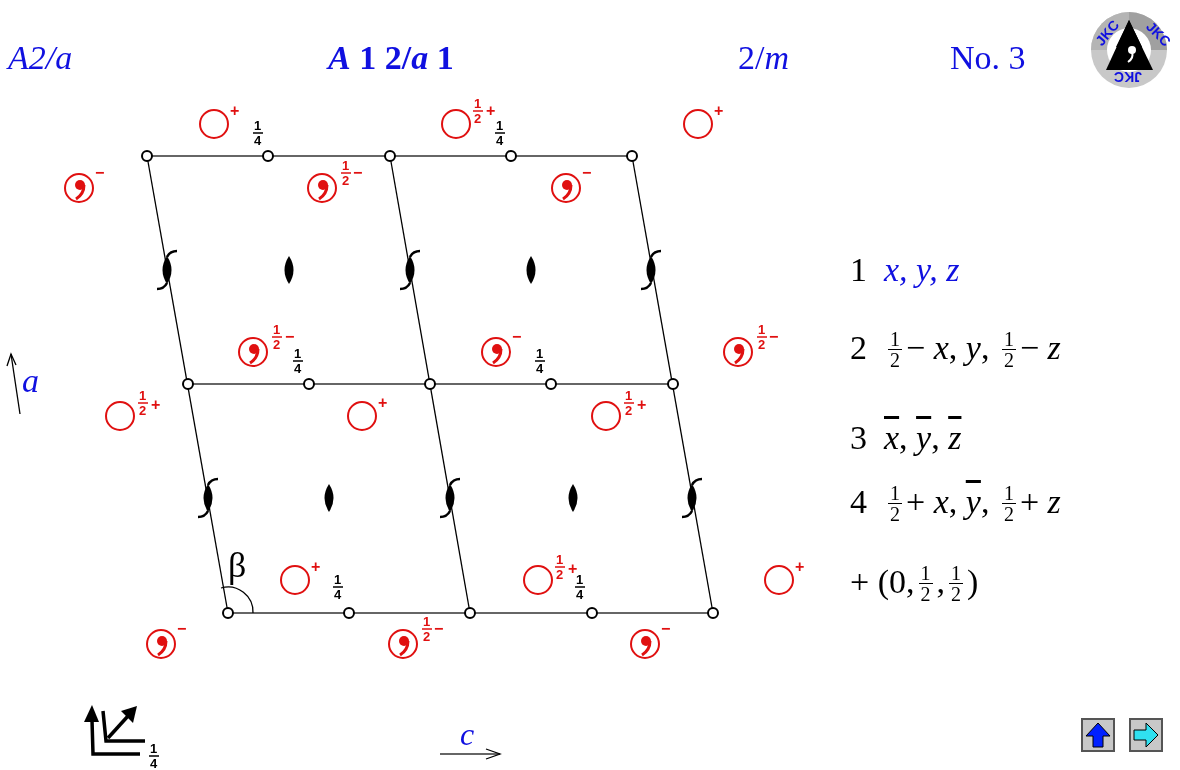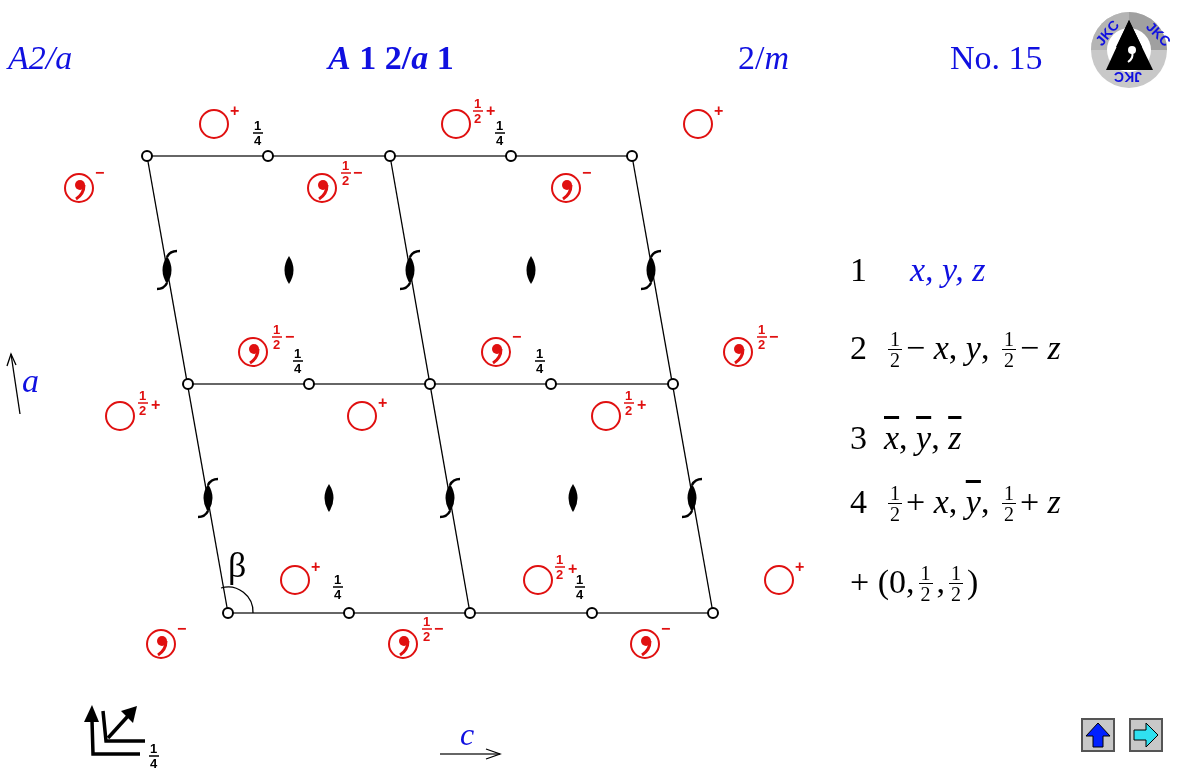--- a/index.html
+++ b/index.html
@@ -1,38 +1,38 @@
 <!DOCTYPE html>
 <html><head>
 <meta charset="utf-8">
 <style>
   html, body { margin: 0; padding: 0; background: #ffffff; }
   body { width: 1180px; height: 770px; position: relative; overflow: hidden; font-family: "Liberation Serif", serif; }
   .hdr { position: absolute; top: 2px; font-size: 34px; color: #1010e0; line-height: 40px; margin-top: 36px; }
   .it { font-style: italic; }
   #diagram { position: absolute; left: 0; top: 0; }
   .ops { position: absolute; left: 850px; font-size: 34px; color: #000; line-height: 40px; white-space: nowrap; }
-  .ops .blue { color: #1010e0; margin-left: 26px; }
+  .ops .blue { color: #1010e0; }
   .frac { display: inline-block; vertical-align: middle; text-align: center; font-size: 20px; line-height: 20px; margin: 0 4px; position: relative; top: -2px; }
   .frac span { display: block; }
   .frac .num { border-bottom: 1px solid #000; padding: 0 2px; }
   .ovl { text-decoration: overline; }
   .nav-btn { position: absolute; top: 718px; width: 34px; height: 34px; background: #c8c8c8; border: 2px solid #555; box-sizing: border-box; cursor: pointer; }
   .nav-btn svg { display: block; }
   .lbl-a { position: absolute; left: 22px; top: 362px; font-size: 34px; color: #1010e0; font-style: italic; }
   .lbl-c { position: absolute; left: 460px; top: 716px; font-size: 32px; color: #1010e0; font-style: italic; }
   .beta { position: absolute; left: 228px; top: 544px; font-size: 36px; color: #000; }
 </style>
 </head>
 <body>
 
 <div class="hdr it" style="left:8px;">A2/a</div>
 <div class="hdr" style="left:328px;font-weight:bold;"><span class="it">A</span> 1 2/<span class="it">a</span> 1</div>
 <div class="hdr" style="left:738px;">2/<span class="it">m</span></div>
-<div class="hdr" style="left:950px;">No. 15</div>
+<div class="hdr" style="left:950px;">No. 3</div>
 
 <svg style="position:absolute;left:1086px;top:10px;" width="86" height="80" viewBox="0 0 86 80">
   <circle cx="43" cy="40" r="38" fill="#c8c8c8"></circle>
   <path d="M43 2 A38 38 0 0 1 81 40 L43 40 Z" fill="#a0a0a0"></path>
   <path d="M43 40 L5 40 A38 38 0 0 1 43 2 Z" fill="#b4b4b4"></path>
   <circle cx="43" cy="40" r="22" fill="#ffffff"></circle>
   <path d="M43 10 L67 60 L20 60 Z" fill="#000"></path>
   <path d="M43 10 L56 37 L30 37 Z" fill="#000"></path>
   <circle cx="46" cy="40" r="4" fill="#fff"></circle>
   <path d="M46 42 Q48 48 42 52" stroke="#fff" stroke-width="2" fill="none"></path>

